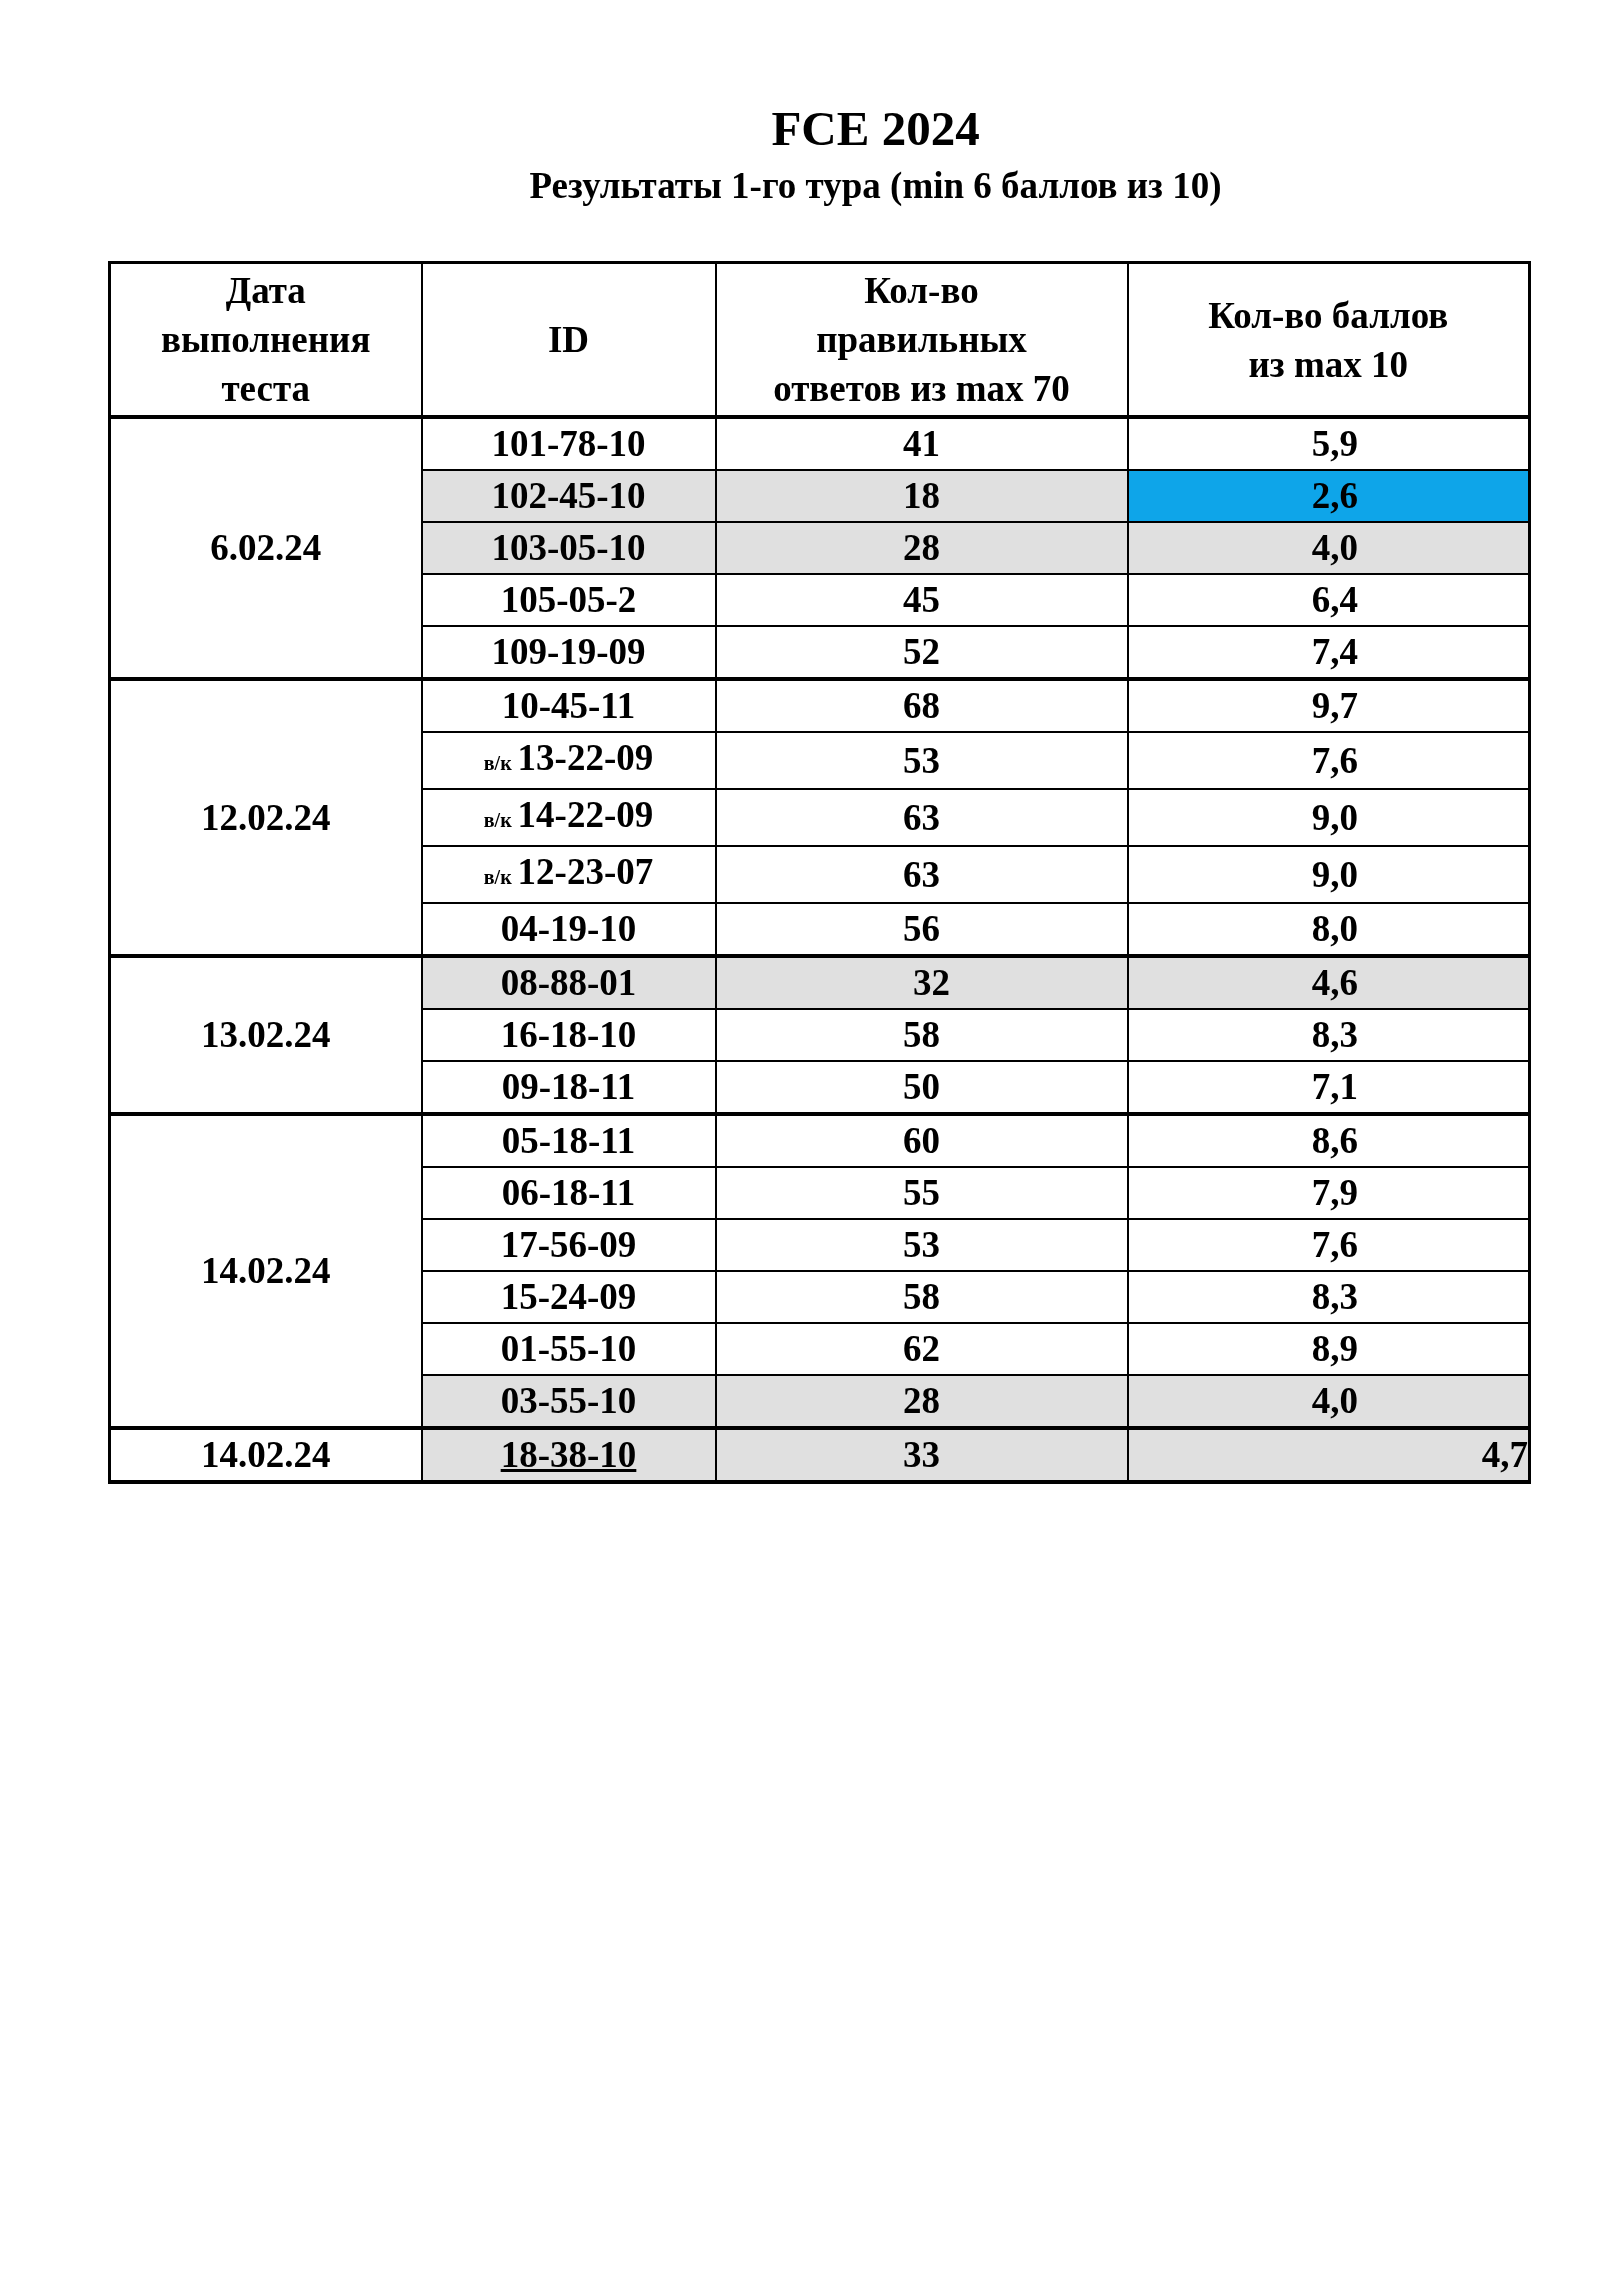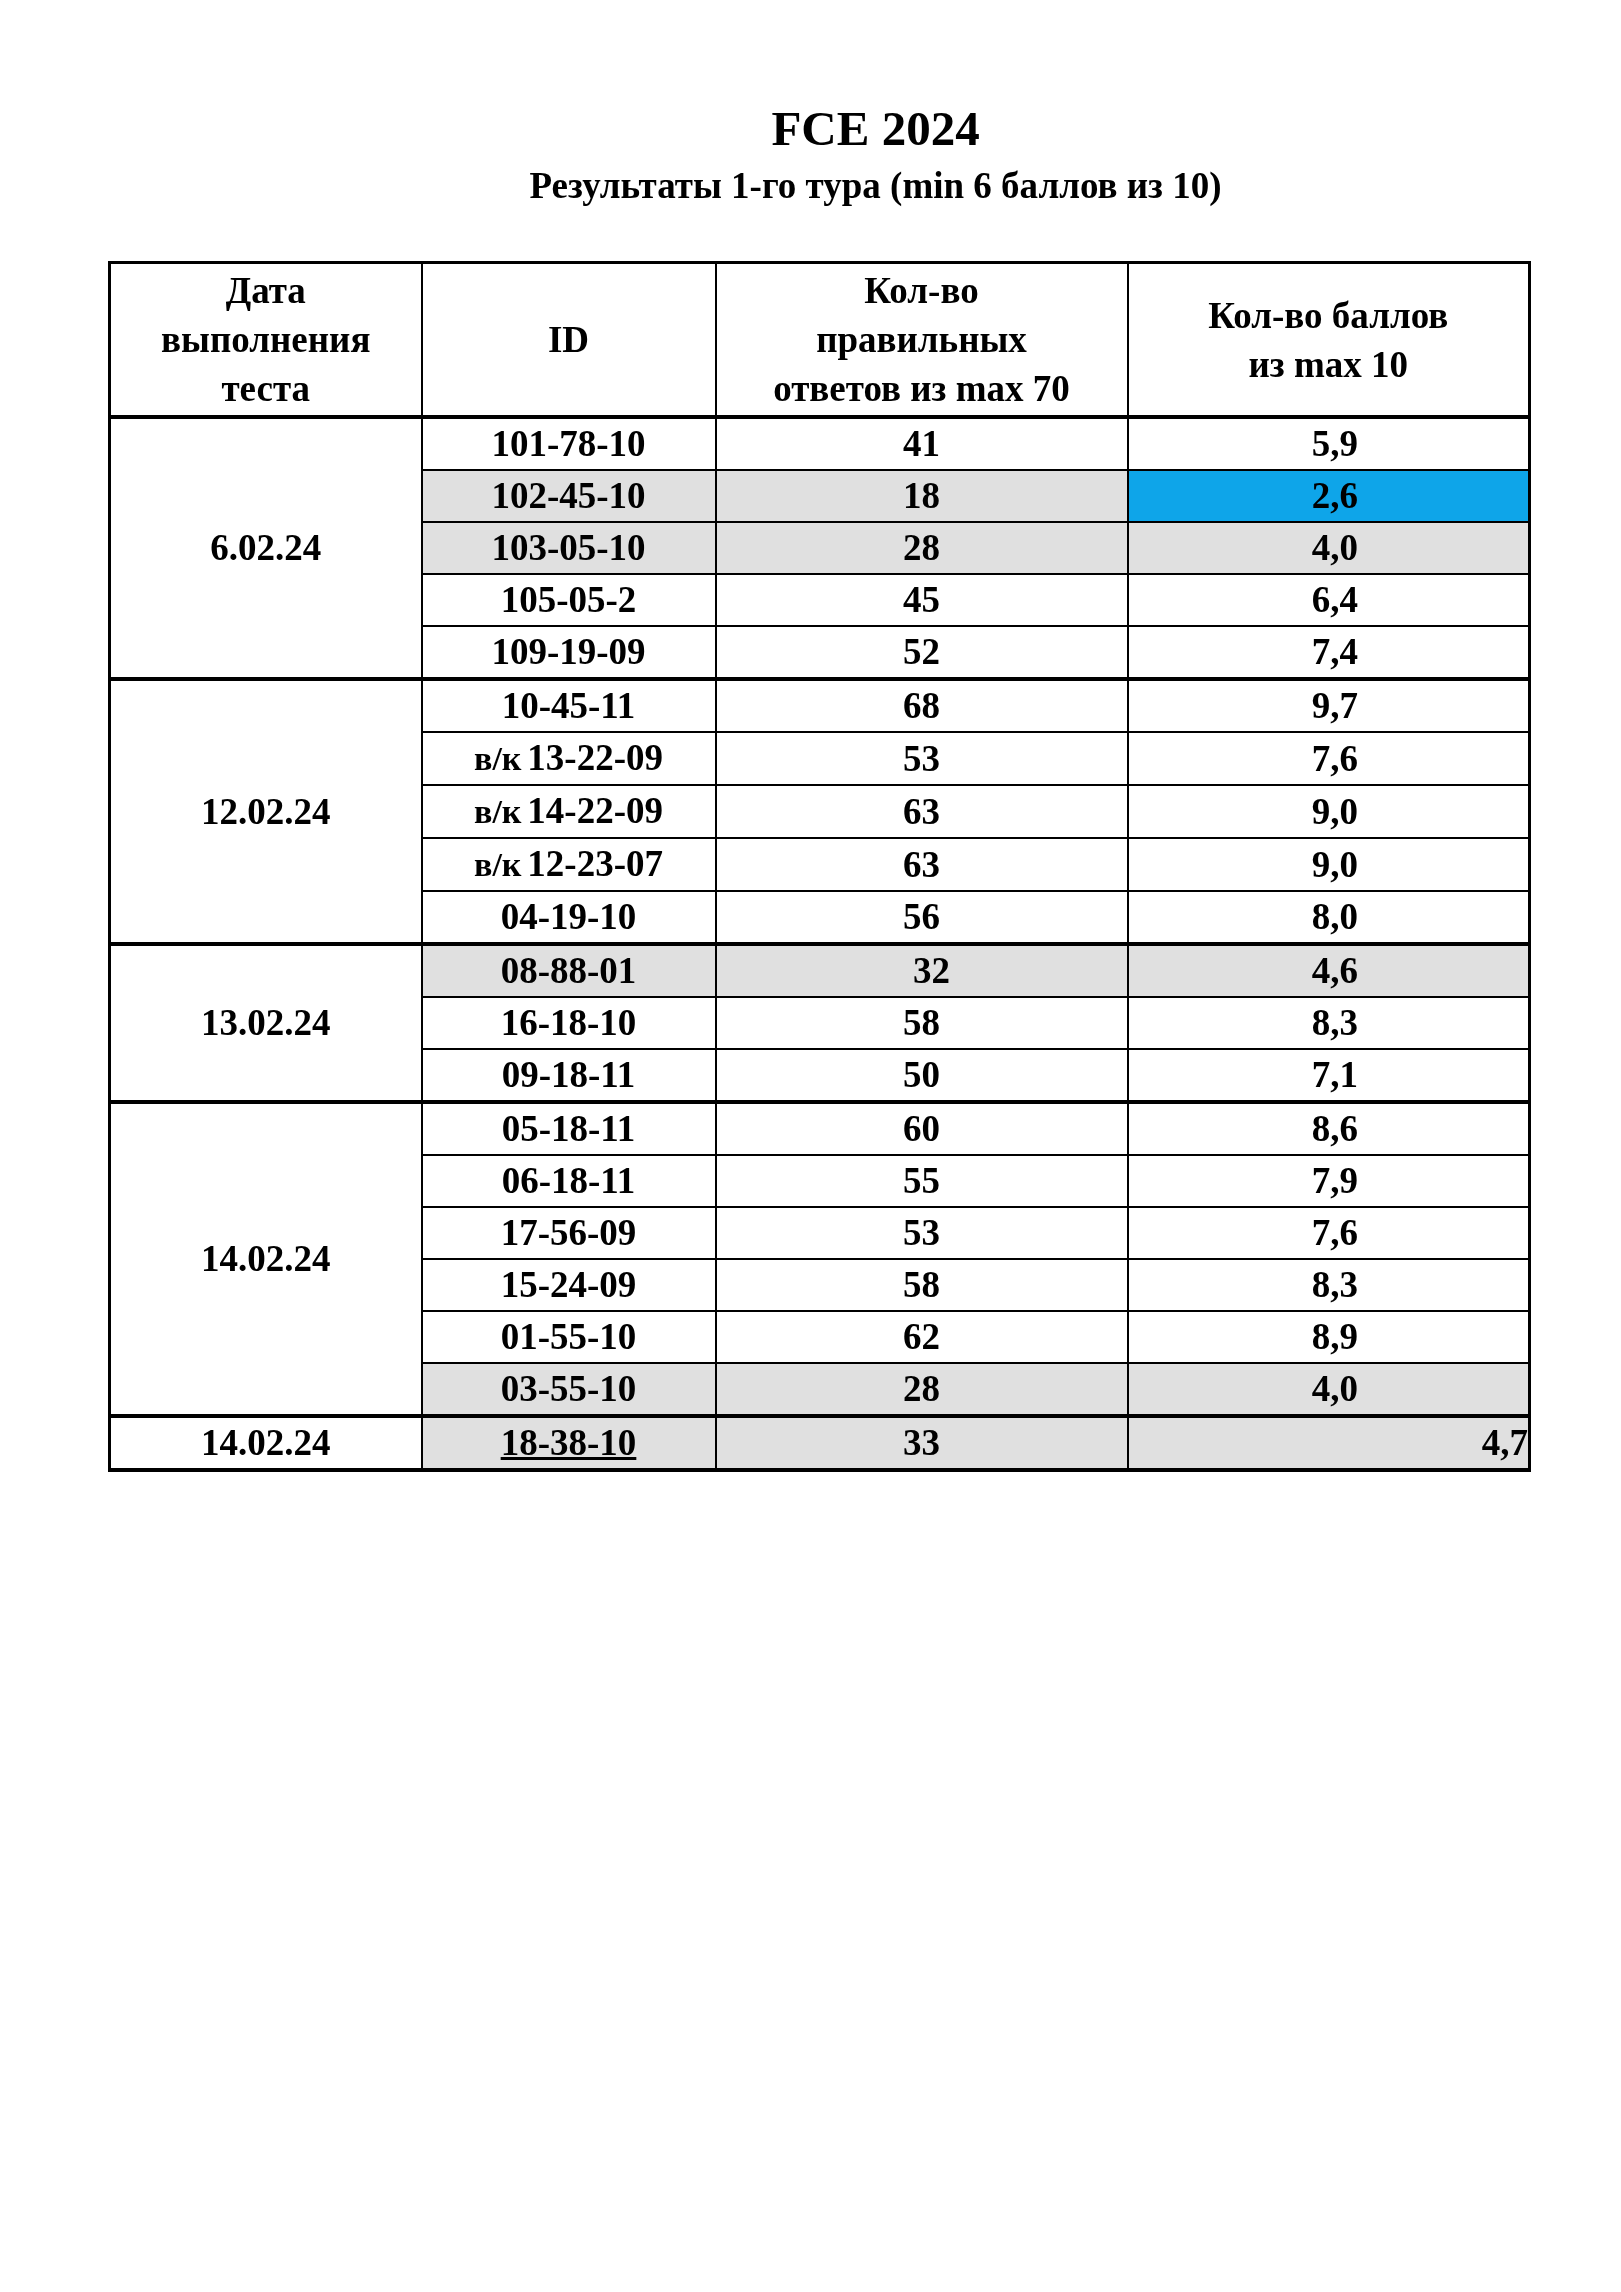--- a/index.html
+++ b/index.html
@@ -10,21 +10,21 @@
     table.results col.c1 { width: 312px; }
     table.results col.c2 { width: 294px; }
     table.results col.c3 { width: 412px; }
     table.results col.c4 { width: 402px; }
     th, td { border: 2px solid #000; text-align: center; vertical-align: middle; font-weight: bold; padding: 0; }
     th { font-size: 37px; line-height: 49px; height: 151px; border-bottom: 4.9px solid #000; }
     td { font-size: 37px; height: 50px; line-height: 50px; }
     td.date { background: #ffffff; border-right: 2.9px solid #000; }
     tr.grp-end td { border-bottom: 4.9px solid #000; }
     tr.shaded td.cell { background: #e0e0e0; }
-    .vk { font-size: 34px; margin-right: 5.9px; }
+    .vk { font-size: 20px; margin-right: 5.9px; }
     td.c4 { padding-left: 13px; }
   </style>
 </head>
 <body>
 
 <div class="title">FCE 2024</div>
 <div class="subtitle">Результаты 1-го тура (min 6 баллов из 10)</div>
 
 <table class="results">
   <colgroup>

